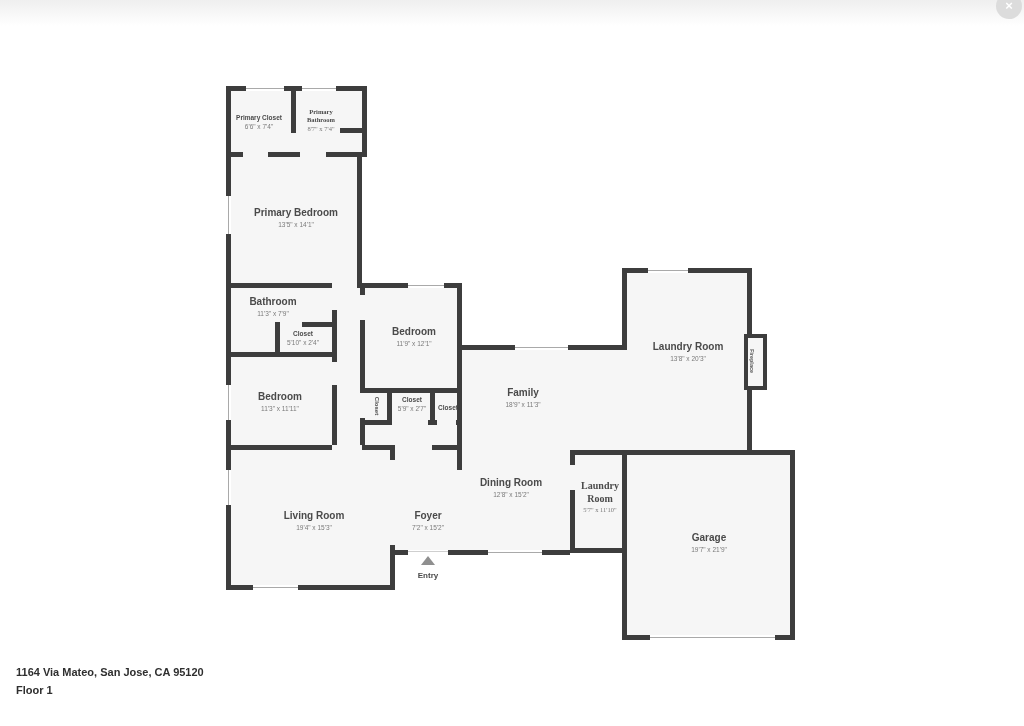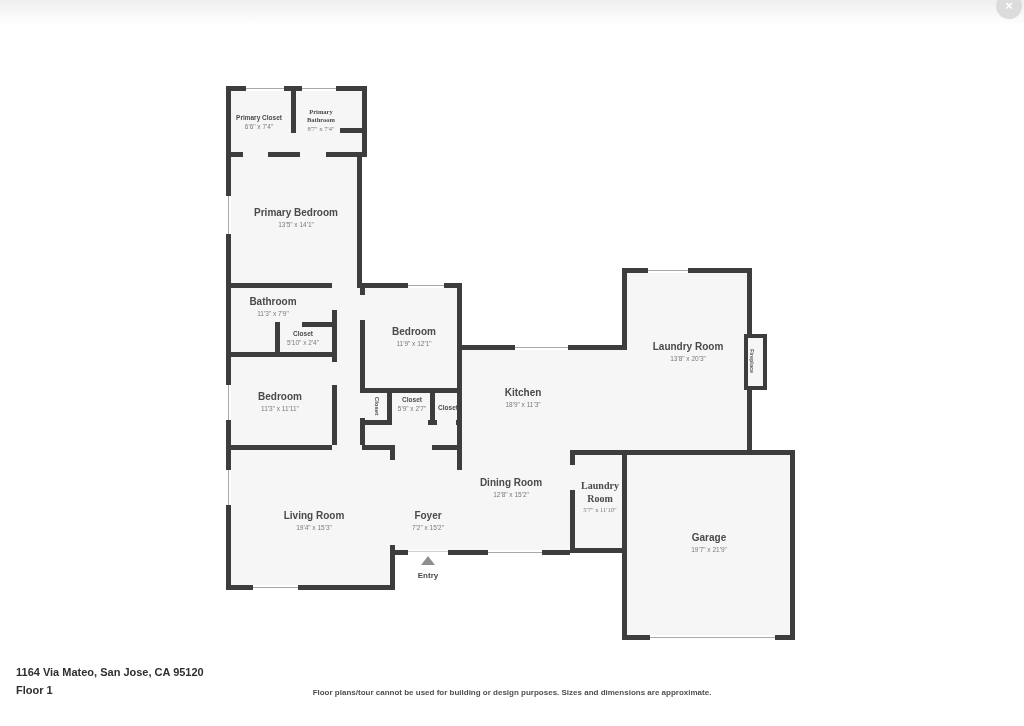--- a/index.html
+++ b/index.html
@@ -84,21 +84,21 @@
         <div class="rdims">5'9" x 2'7"</div>
     </div>
     <div class="room-label sm" style="left:448px;top:408px">
       <div class="rname">Closet</div>
     </div>
     <div class="room-label" style="left:280px;top:401px">
       <div class="rname">Bedroom</div>
         <div class="rdims">11'3" x 11'11"</div>
     </div>
     <div class="room-label" style="left:523px;top:397px">
-      <div class="rname">Kitchen</div>
+      <div class="rname">Family</div>
         <div class="rdims">18'9" x 11'3"</div>
     </div>
     <div class="room-label" style="left:688px;top:351px">
       <div class="rname">Laundry Room</div>
         <div class="rdims">13'8" x 20'3"</div>
     </div>
     <div class="room-label vert fp" style="left:752px;top:361px">
       <div class="rname">Fireplace</div>
     </div>
     <div class="room-label" style="left:511px;top:487px">
@@ -201,14 +201,13 @@
       <div class="window h" style="left: 253px; top: 585px; width: 45px; height: 5px;"></div>
       <div class="window h" style="left: 650px; top: 635px; width: 125px; height: 5px;"></div>
       <div class="window v" style="left: 226px; top: 196px; width: 5px; height: 38px;"></div>
       <div class="window v" style="left: 226px; top: 385px; width: 5px; height: 35px;"></div>
       <div class="window v" style="left: 226px; top: 470px; width: 5px; height: 35px;"></div>
       <div class="threshold" style="left: 408px; top: 551px; width: 40px; height: 1px;"></div>
     </div>
 
   <div id="address">1164 Via Mateo, San Jose, CA 95120</div>
   <div id="floor-label">Floor 1</div>
-  <div id="disclaimer">Floor plans/tour cannot be used for building or design purposes. Sizes and dimensions are approximate.</div>
 </div>
 
 </body></html>

